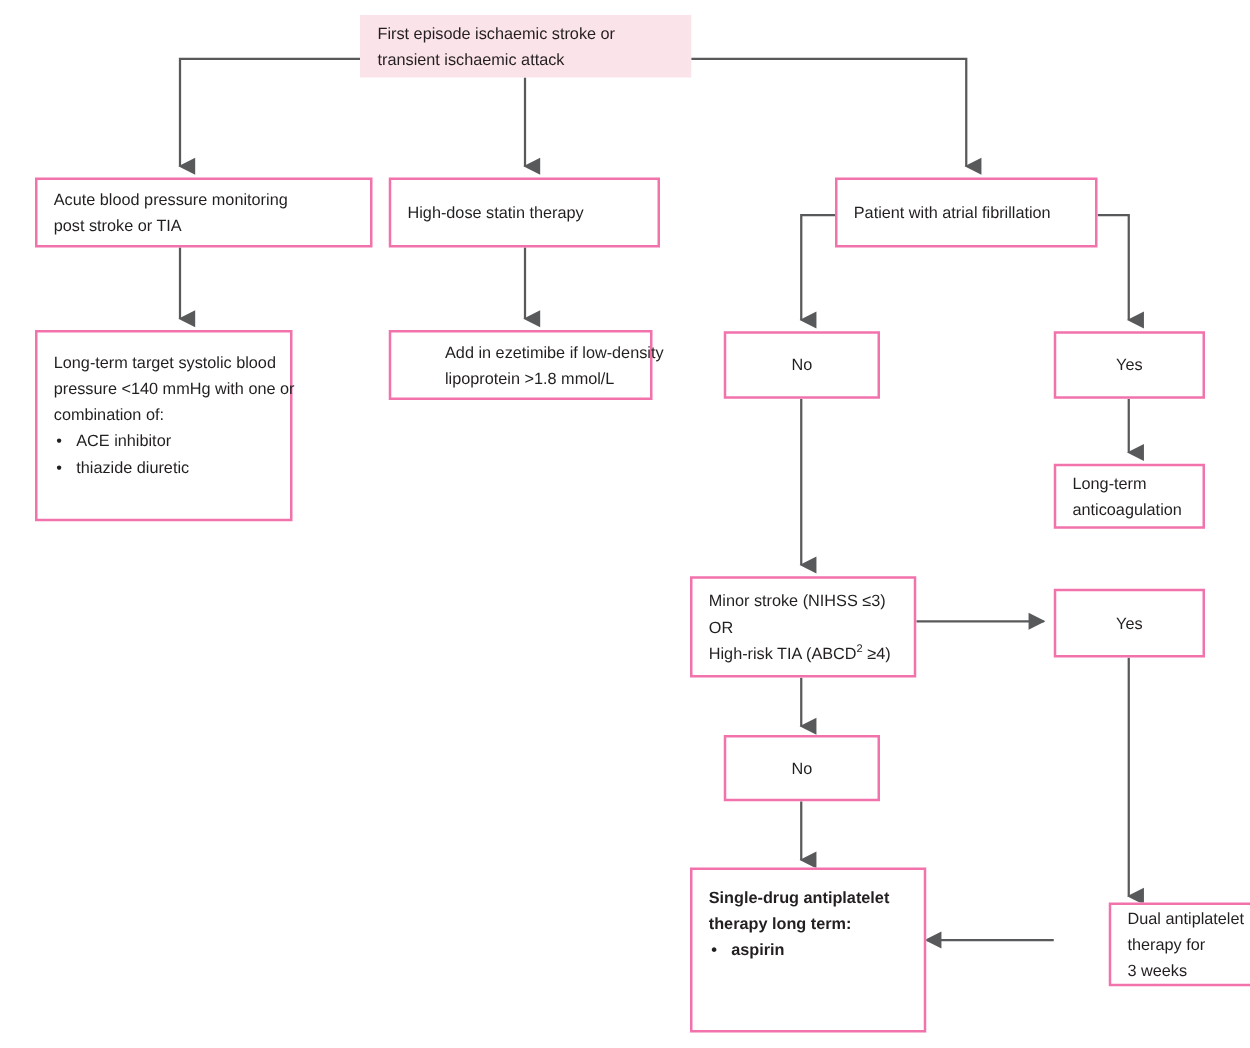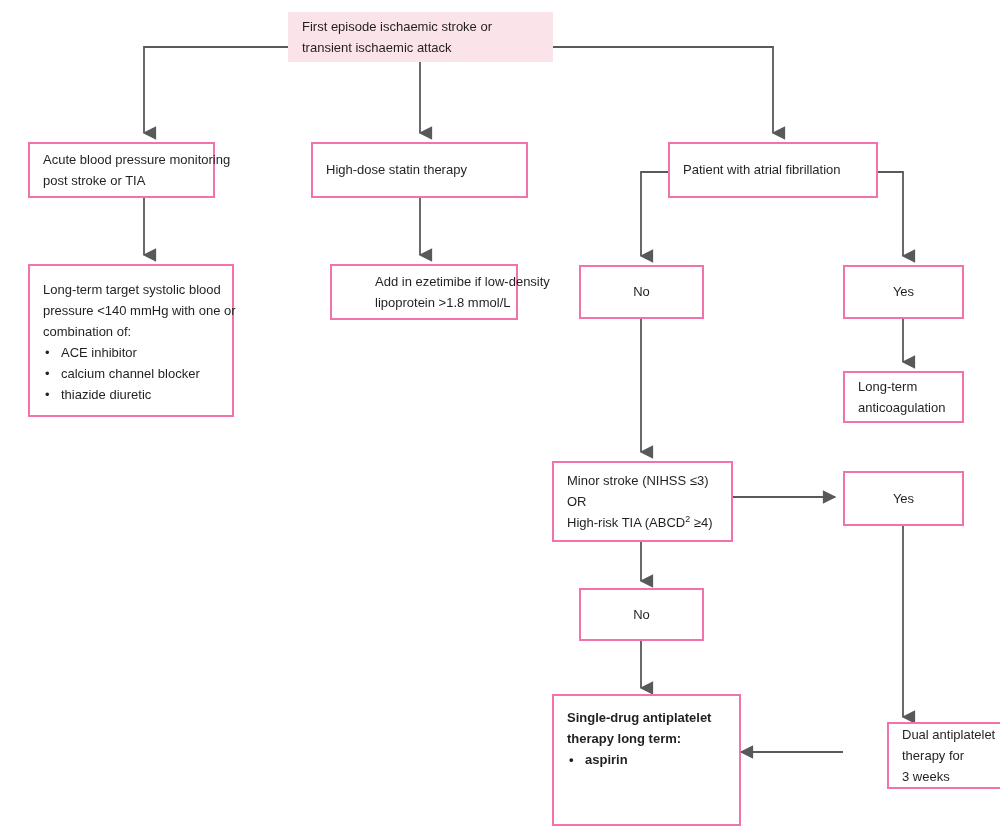--- a/index.html
+++ b/index.html
@@ -115,41 +115,40 @@
 
       <path d="M843 752 L741 752" marker-end="url(#arrowLeft)"></path>
     </g>
   </svg>
 
   <div class="node start" style="left:288px; top:12px; width:265px; height:50px;">
     <span class="line">First episode ischaemic stroke or</span>
     <span class="line">transient ischaemic attack</span>
   </div>
 
-  <div class="node" style="left:28px; top:142px; width:187px; height:56px;">
+  <div class="node" style="left:28px; top:142px; width:270px; height:56px;">
     <span class="line">Acute blood pressure monitoring</span>
     <span class="line">post stroke or TIA</span>
   </div>
 
   <div class="node" style="left:28px; top:264px; width:206px; height:153px; justify-content:flex-start; padding-top:13px;">
     <span class="line">Long-term target systolic blood</span>
     <span class="line">pressure &lt;140 mmHg with one or</span>
     <span class="line">combination of:</span>
     <ul class="bullets">
       <li>ACE inhibitor</li>
-      <li>calcium channel blocker</li>
       <li>thiazide diuretic</li>
     </ul>
   </div>
 
   <div class="node" style="left:311px; top:142px; width:217px; height:56px;">
     <span class="line">High-dose statin therapy</span>
   </div>
 
-  <div class="node" style="left:330px; top:264px; width:188px; height:56px;padding-left:43px;">
+  <div class="node" style="left:311px; top:264px; width:211px; height:56px;padding-left:43px;">
     <span class="line">Add in ezetimibe if low-density</span>
     <span class="line">lipoprotein &gt;1.8 mmol/L</span>
   </div>
 
   <div class="node" style="left:668px; top:142px; width:210px; height:56px;">
     <span class="line">Patient with atrial fibrillation</span>
   </div>
 
   <div class="node center" style="left:579px; top:265px; width:125px; height:54px;">
     <span class="line">No</span>

